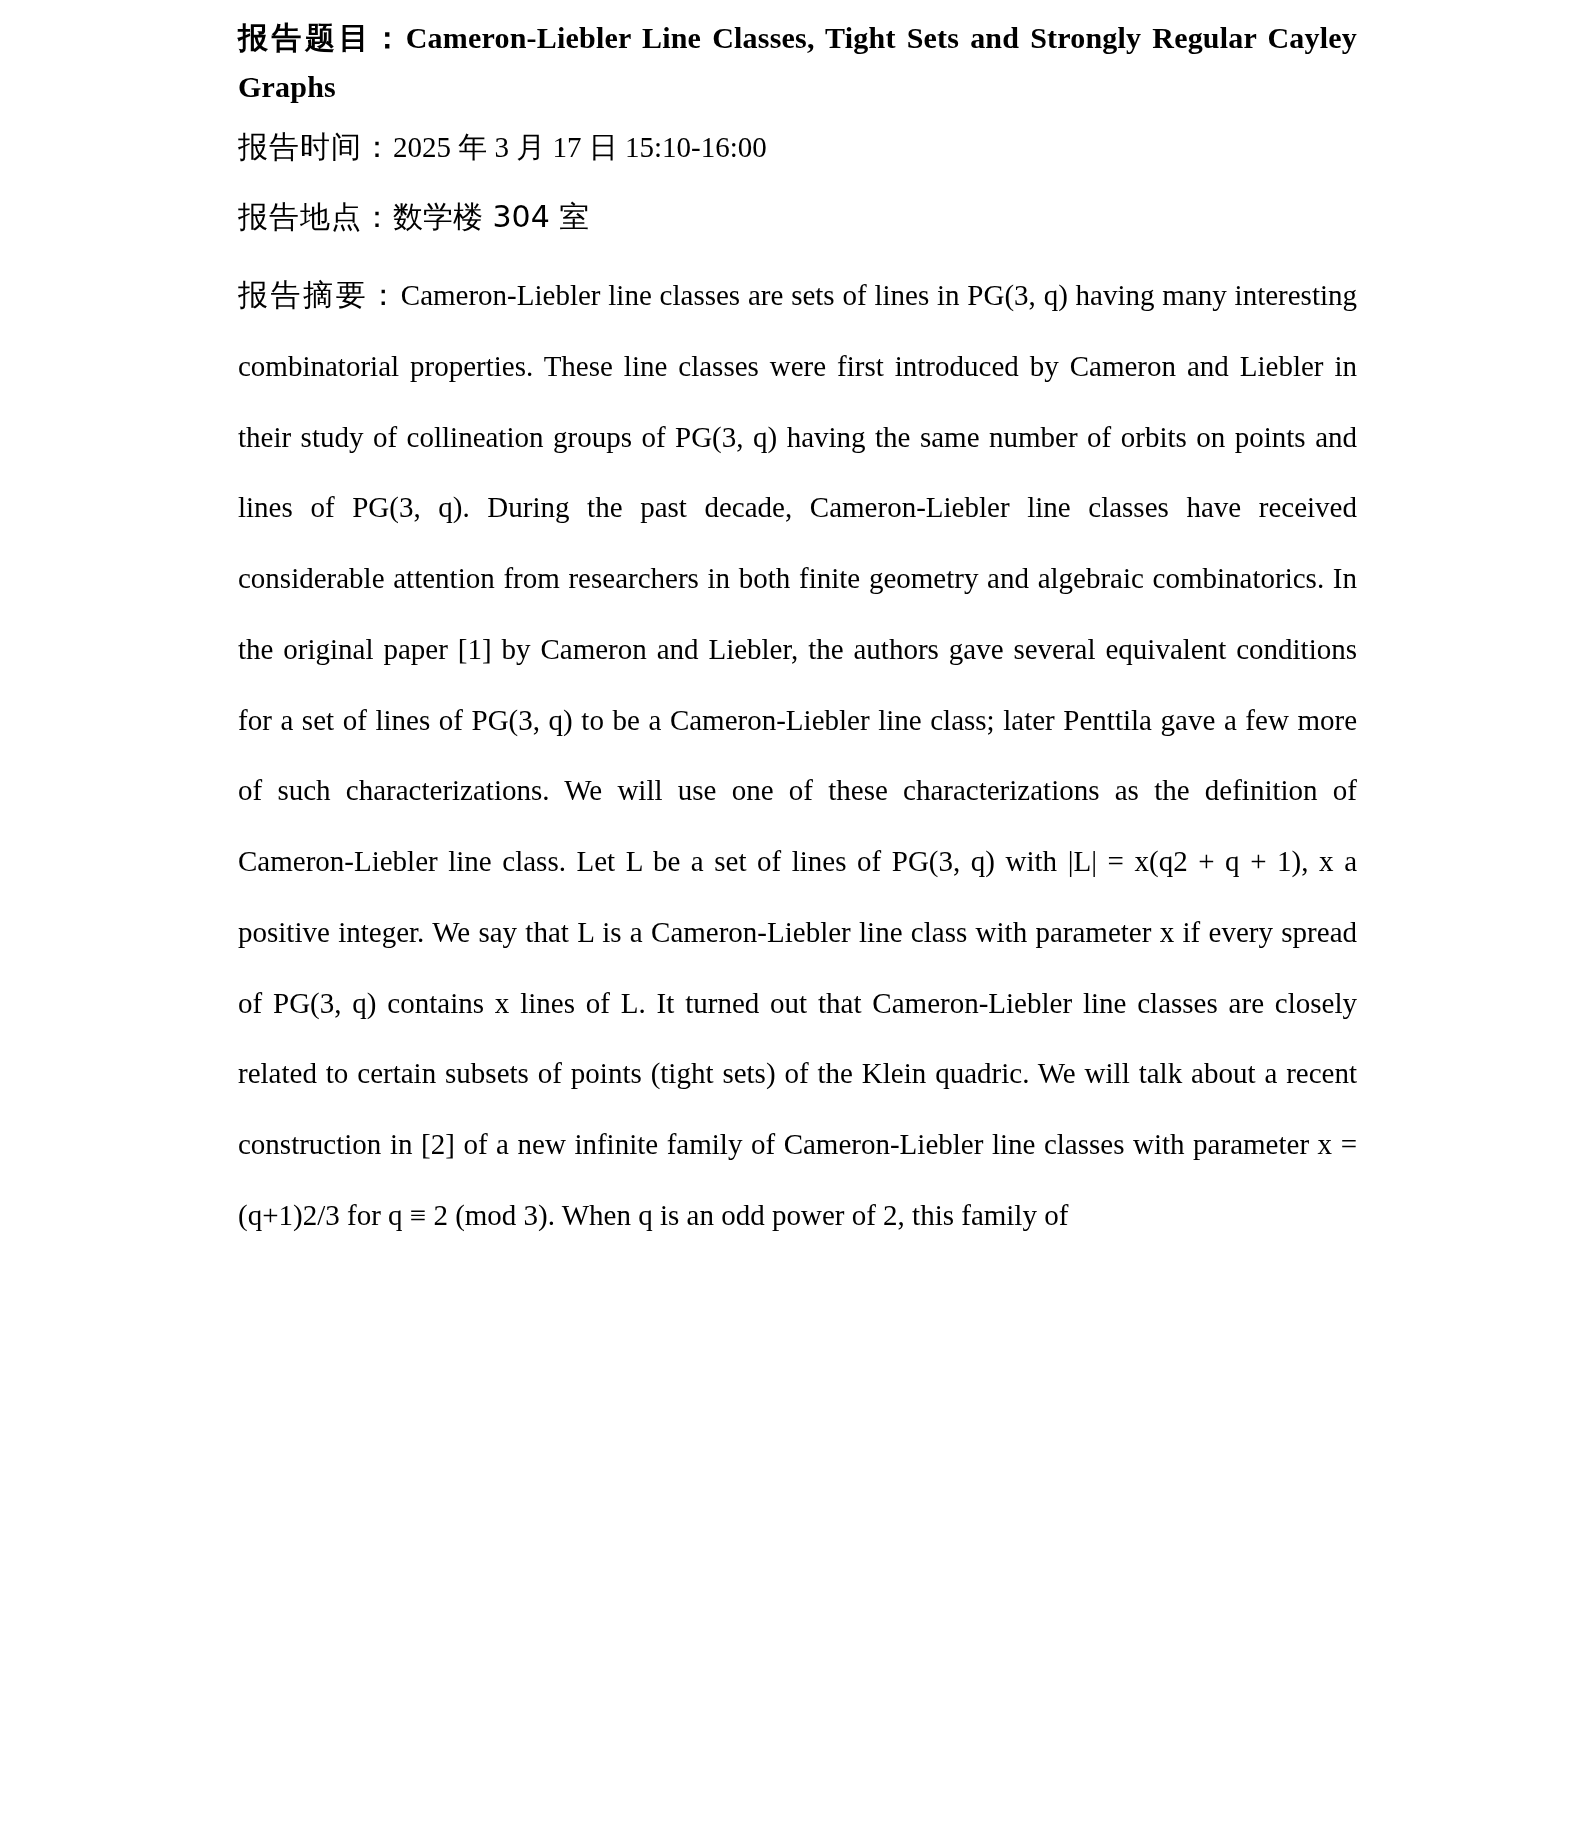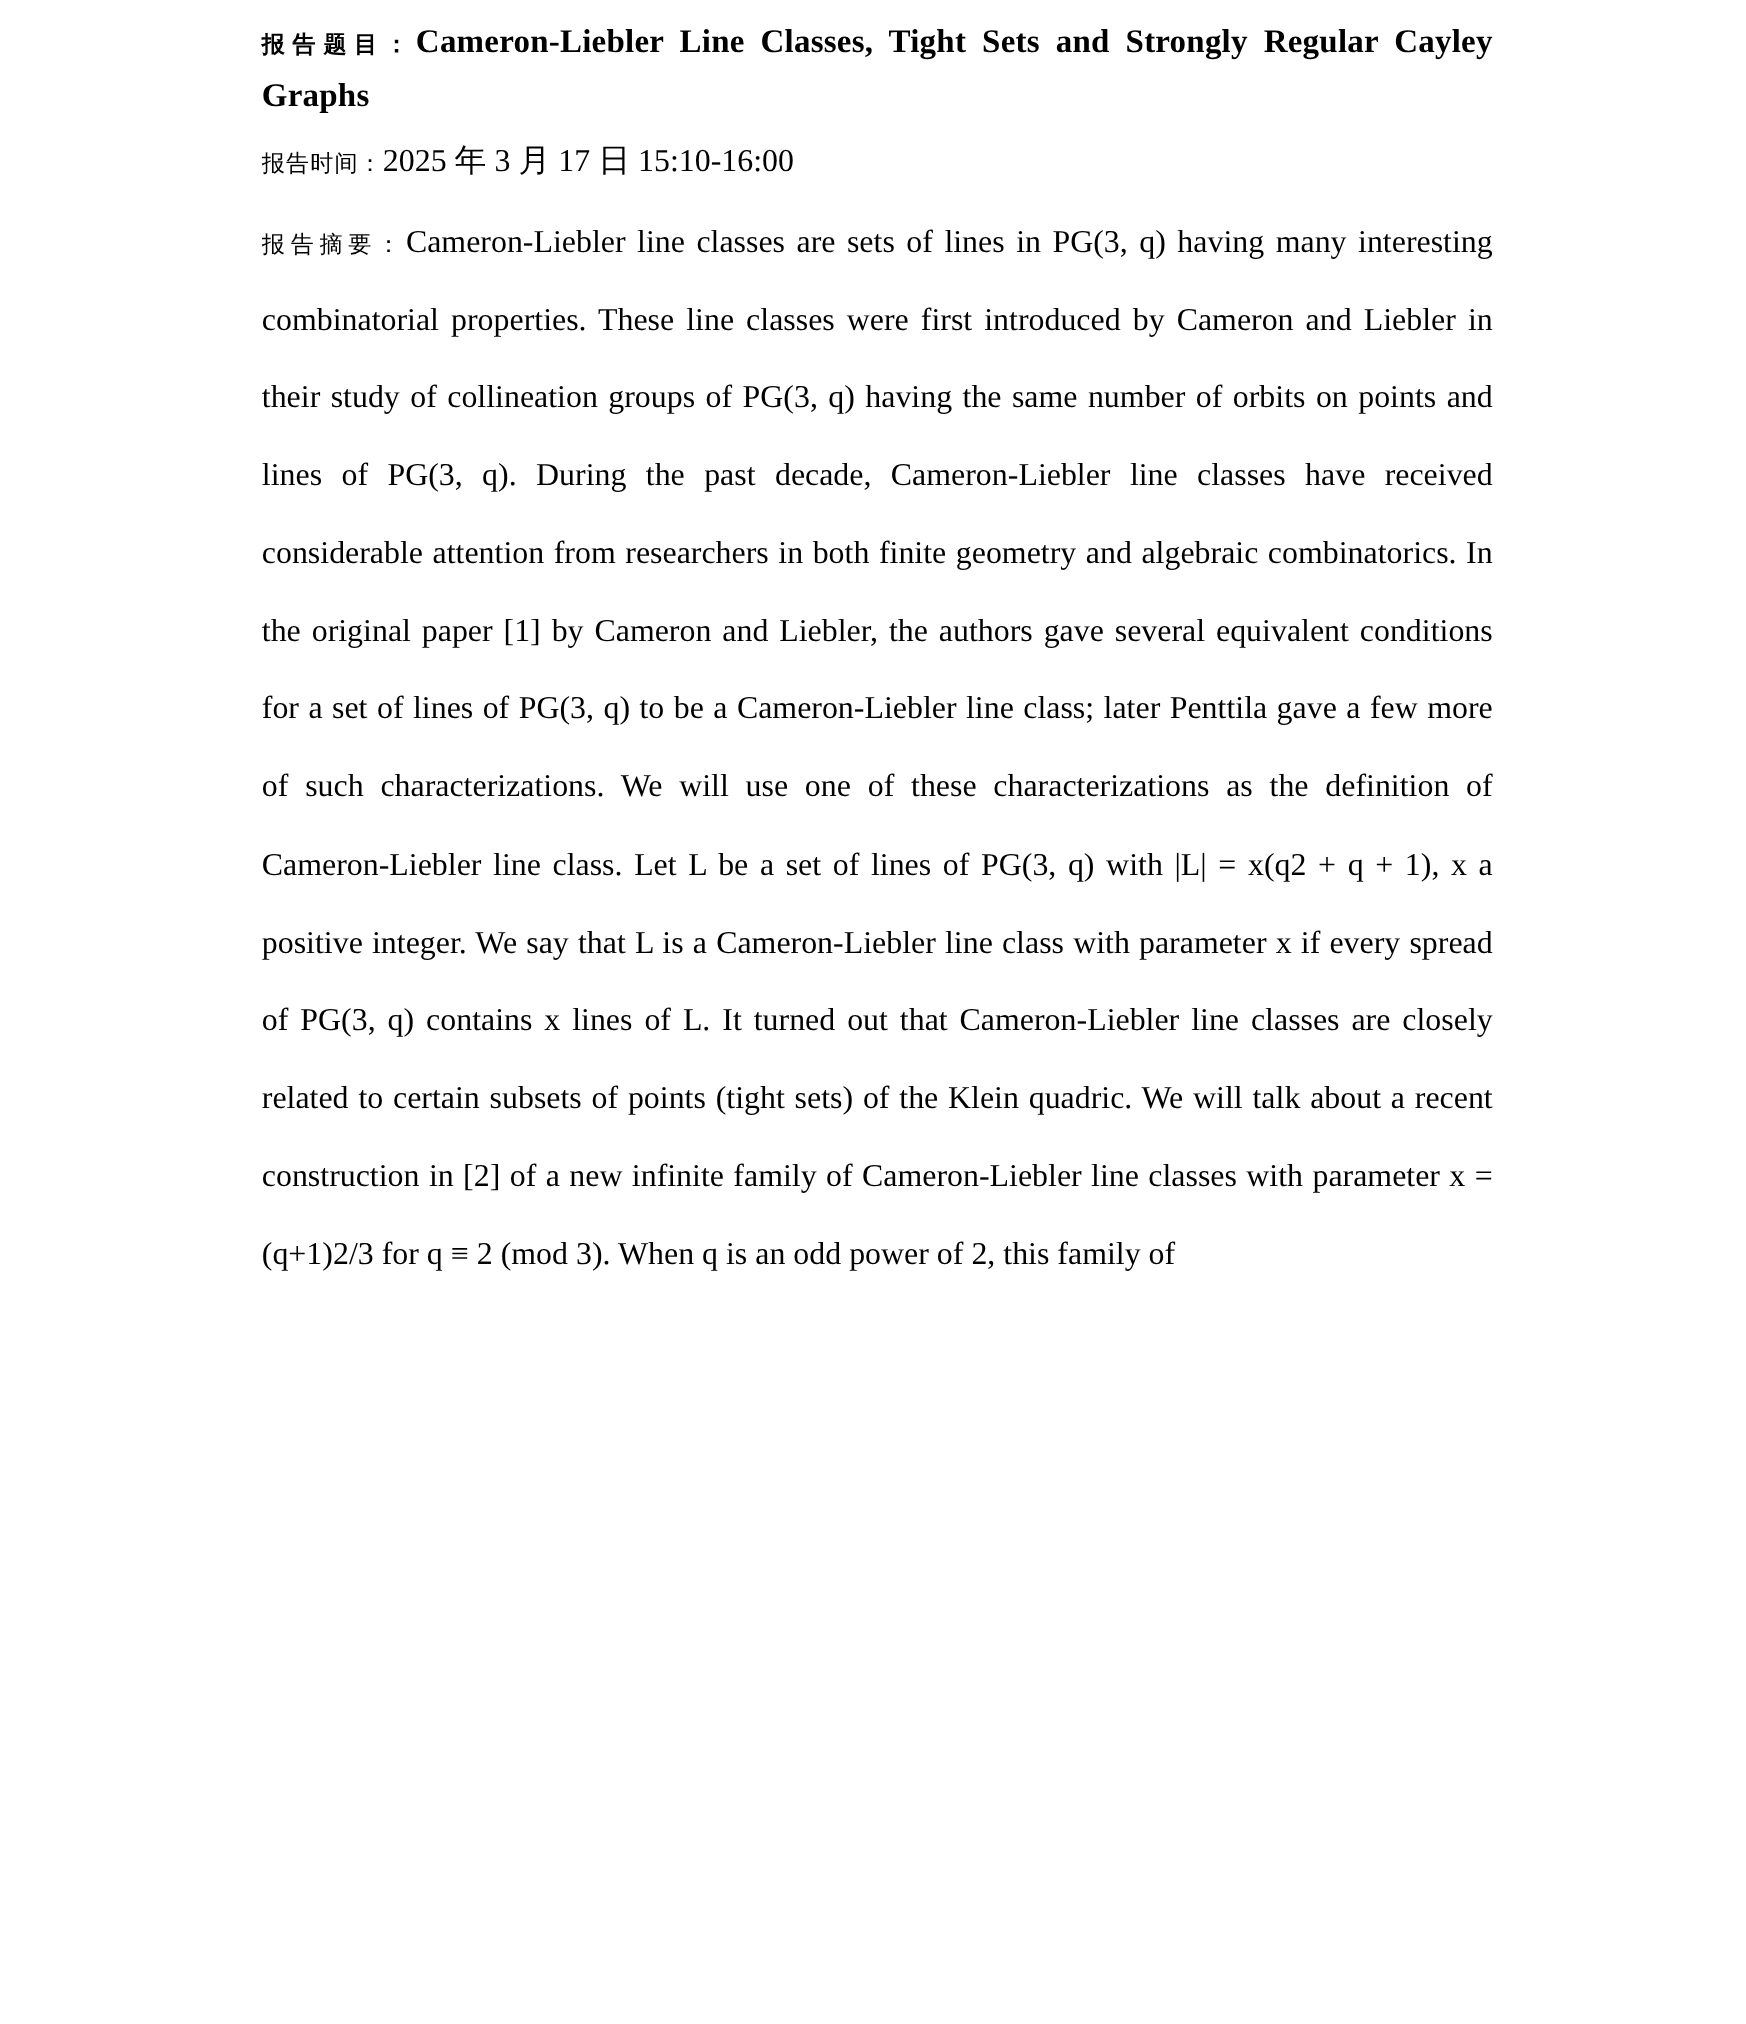--- a/index.html
+++ b/index.html
@@ -44,37 +44,40 @@
     line-height: 2.44;
     text-align: justify;
     text-align-last: left;
     margin-top: 5px;
   }
   .abstract-label {
     letter-spacing: 2px;
   }
   .cn {
     font-family: "DejaVu Sans", "Liberation Sans", sans-serif;
-    font-size: 21px;
+    font-size: 30px;
   }
   .title-block .cn {
     font-weight: bold;
   }
 </style>
 </head>
 <body>
 
 <div class="page">
 
   <div class="title-block">
     <span class="cn title-label">报告题目：</span><span>Cameron-Liebler Line Classes, Tight Sets and Strongly Regular Cayley Graphs</span>
   </div>
 
   <div class="meta-line">
     <span class="cn meta-label">报告时间：</span><span>2025 年 3 月 17 日  15:10-16:00</span>
   </div>
 
+  <div class="meta-line">
+    <span class="cn meta-label">报告地点：</span><span class="cn">数学楼 304 室</span>
+  </div>
 
   <div class="abstract">
     <span class="cn abstract-label">报告摘要：</span><span>Cameron-Liebler line classes are sets of lines in PG(3, q) having many interesting combinatorial properties. These line classes were first introduced by Cameron and Liebler in their study of collineation groups of PG(3, q) having the same number of orbits on points and lines of PG(3, q). During the past decade, Cameron-Liebler line classes have received considerable attention from researchers in both finite geometry and algebraic combinatorics. In the original paper [1] by Cameron and Liebler, the authors gave several equivalent conditions for a set of lines of PG(3, q) to be a Cameron-Liebler line class; later Penttila gave a few more of such characterizations. We will use one of these characterizations as the definition of Cameron-Liebler line class. Let L be a set of lines of PG(3, q) with |L| = x(q2 + q + 1), x a positive integer. We say that L is a Cameron-Liebler line class with parameter x if every spread of PG(3, q) contains x lines of L. It turned out that Cameron-Liebler line classes are closely related to certain subsets of points (tight sets) of the Klein quadric. We will talk about a recent construction in [2] of a new infinite family of Cameron-Liebler line classes with parameter x = (q+1)2/3 for q ≡ 2 (mod 3). When q is an odd power of 2, this family of</span>
   </div>
 
 </div>
 
 </body></html>

